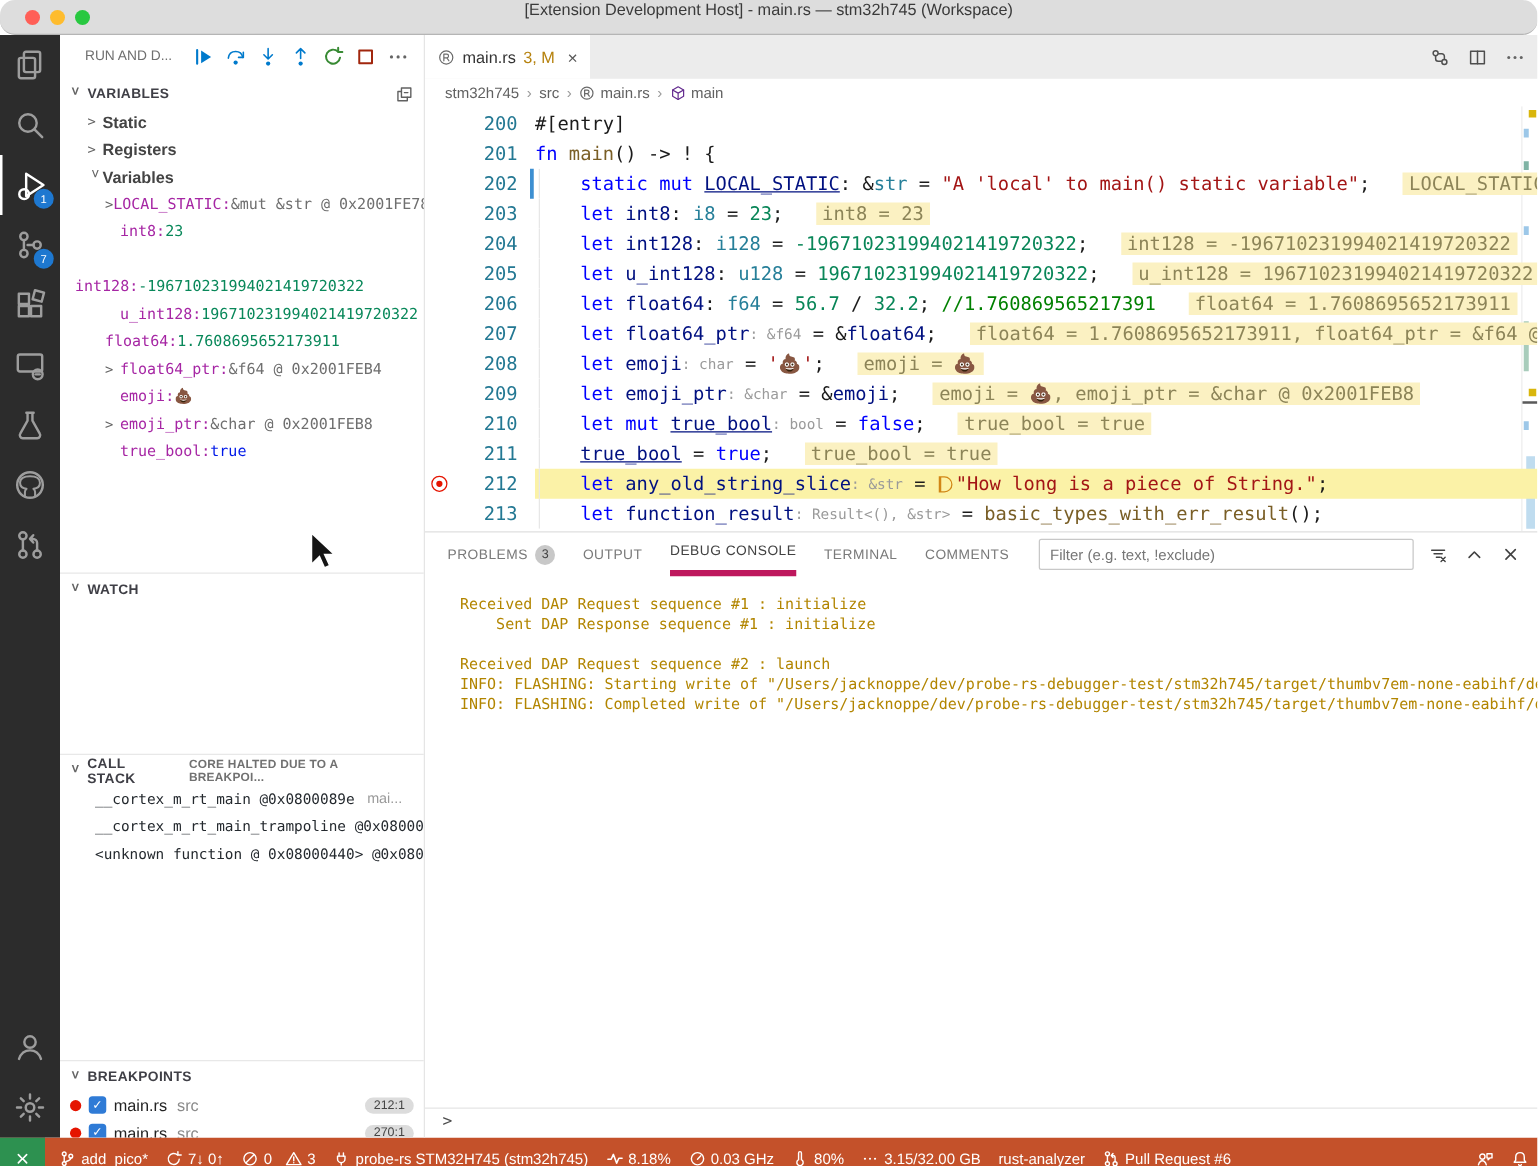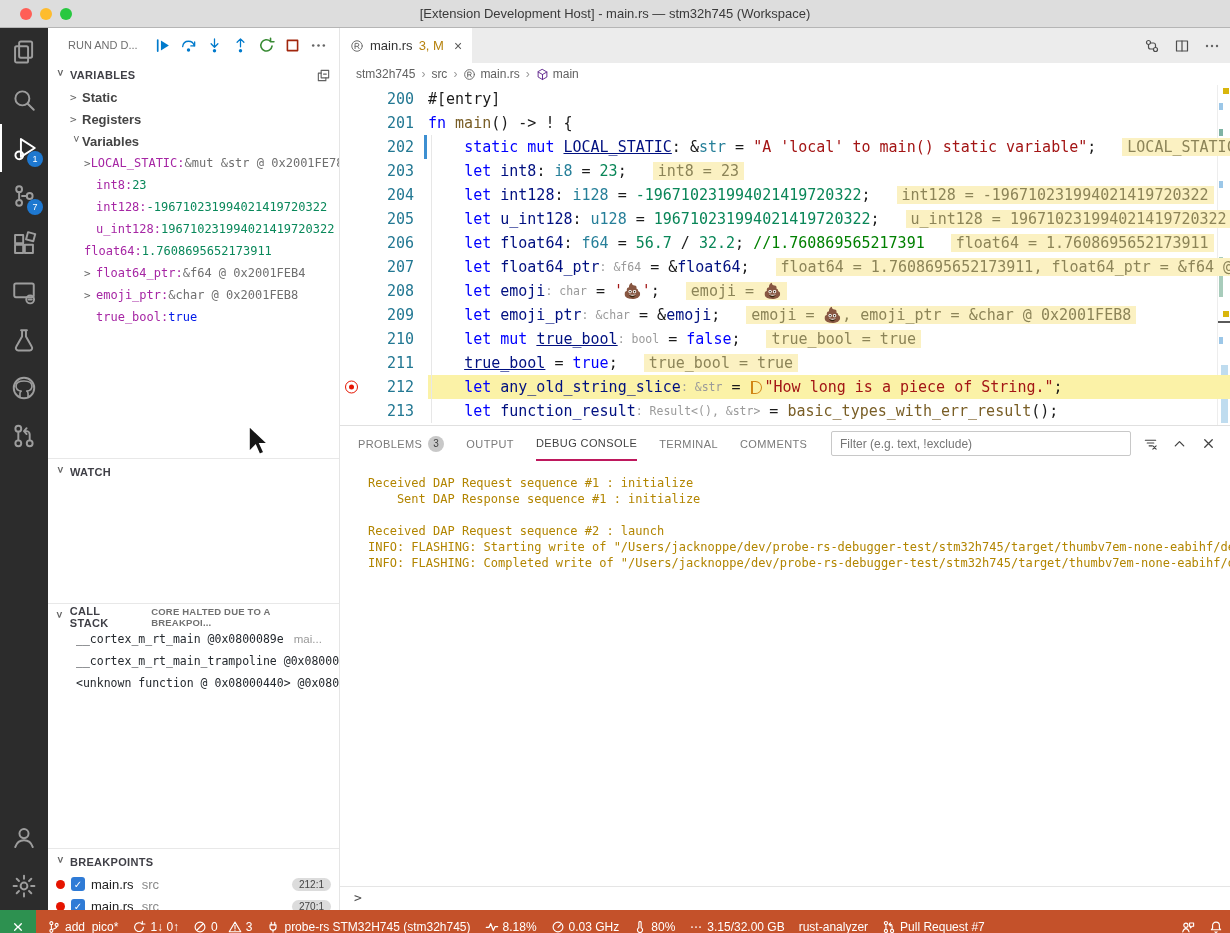--- a/index.html
+++ b/index.html
@@ -1,20 +1,20 @@
 <!DOCTYPE html>
 <html><head>
 <meta charset="utf-8">
 <style>
   * { box-sizing: border-box; margin: 0; padding: 0; }
   html,body { width:1230px; height:933px; overflow:hidden; }
   body { font-family:"Liberation Sans",sans-serif; background:#fff; position:relative; font-size:13px; }
 
   
-  .titlebar { height:28px; background:#DDDDDD; border-bottom:1px solid #B5B5B5; display:flex; align-items:center; position:relative; }
+  .titlebar { height:28px; background:#DDDDDD; border-bottom:1px solid #B5B5B5; display:flex; position:relative;border-radius:12px; }
   .traffic { position:absolute; left:20px; top:8px; display:flex; gap:8px; }
   .light { width:12px; height:12px; border-radius:50%; }
   .light.red{background:#FF5F57}.light.yellow{background:#FEBC2E}.light.green{background:#28C840}
   .wtitle { flex:1; text-align:center; font-size:13px; color:#3A3A3A; }
 
   
   .main { display:flex; height:882px; position:relative; }
 
   
   .activitybar { width:48px; background:#2C2C2C; display:flex; flex-direction:column; align-items:center; flex-shrink:0; }
@@ -79,21 +79,21 @@
   .bulb .g { width:10px;height:10px;border-radius:50%;background:#F2C200;margin:0 auto; }
   .bulb .b { width:6px;height:3px;background:#A98600;margin:0 auto; }
   .refico { display:inline-block; width:11px; height:13px; border:1.5px solid #D18616; border-left-width:2px; border-radius:0 7px 7px 0; margin:0 3px 0 1px; }
   .overview { position:absolute; right:0; top:0; bottom:0; width:13px; border-left:1px solid #EDEDED; background:#fff; }
   .ovm { position:absolute; }
 
   
   .panel { flex:1; border-top:1px solid #E0E0E0; position:relative; background:#fff; min-height:0; }
   .p-head { height:35px; display:flex; align-items:center; padding-left:18px; }
   .p-tab { font-size:11px; letter-spacing:.4px; color:#7A7A7A; margin-right:22px; display:flex; align-items:center; height:100%; cursor:pointer; }
-  .p-tab.active { color:#424242; border-bottom:2px solid #be185d;justify-content:center; }
+  .p-tab.active { color:#424242; border-bottom:5px solid #be185d;justify-content:center; }
   .p-badge { margin-left:6px; min-width:16px; height:16px; border-radius:9px; background:#C8C8C8; color:#424242; font-size:10px; display:flex; align-items:center; justify-content:center; }
   .p-filter { margin-left:auto; width:300px; height:25px; border:1px solid #C8C8C8; border-radius:2px; font-size:12px; padding:0 8px; color:#333; outline:none; }
   .p-filter::placeholder { color:#767676; }
   .p-acts { display:flex; align-items:center; gap:14px; margin:0 14px 0 12px; color:#424242; }
   .console { padding:14px 0 0 28px; font-family:"DejaVu Sans Mono",monospace; font-size:12px; line-height:16px; color:#B28500; white-space:pre; overflow:hidden; }
   .console div { height:16px; }
   .c-input { position:absolute; left:0; right:0; bottom:2px; height:22px; border-top:1px solid #E5E5E5; display:flex; align-items:center; padding-left:14px; color:#4E4E4E; font-family:"DejaVu Sans Mono",monospace; font-size:13px; }
 
   
   .statusbar { height:33px; background:#C4512A; color:#fff; display:flex; align-items:center; font-size:12px; }
@@ -307,39 +307,44 @@
         <div class="trow vrow" style="padding-left: 36px;">
           <span class="chev">&gt;</span>
           <span class="vname">LOCAL_STATIC: </span>
           <span class="vval addr">&amp;mut &amp;str @ 0x2001FE78</span>
         </div>
         <div class="trow vrow" style="padding-left: 36px;">
           <span class="chev"> </span>
           <span class="vname">int8: </span>
           <span class="vval num">23</span>
         </div>
-        <div class="trow vrow" style="padding-left: 36px;">
+        <div class="trow vrow" style=" margin-top: 22px;">
           <span class="chev"> </span>
           <span class="vname">int128: </span>
           <span class="vval num">-196710231994021419720322</span>
         </div>
         <div class="trow vrow" style="padding-left: 36px;">
           <span class="chev"> </span>
           <span class="vname">u_int128: </span>
           <span class="vval num">196710231994021419720322</span>
         </div>
         <div class="trow vrow" style="padding-left: 24px;">
           <span class="chev"> </span>
           <span class="vname">float64: </span>
           <span class="vval num">1.7608695652173911</span>
         </div>
         <div class="trow vrow" style="padding-left: 36px;">
           <span class="chev">&gt;</span>
           <span class="vname">float64_ptr: </span>
           <span class="vval addr">&amp;f64 @ 0x2001FEB4</span>
+        </div>
+        <div class="trow vrow" style="padding-left: 36px;">
+          <span class="chev"> </span>
+          <span class="vname">emoji: </span>
+          <span class="vval plain">💩</span>
         </div>
         <div class="trow vrow" style="padding-left: 36px;">
           <span class="chev">&gt;</span>
           <span class="vname">emoji_ptr: </span>
           <span class="vval addr">&amp;char @ 0x2001FEB8</span>
         </div>
         <div class="trow vrow" style="padding-left: 36px;">
           <span class="chev"> </span>
           <span class="vname">true_bool: </span>
           <span class="vval kw">true</span>
@@ -537,21 +542,21 @@
       </span>
       <span>add_pico*</span>
     </div>
     <div class="sb-item">
       <span>
         <svg width="14" height="14" viewBox="0 0 16 16" fill="none" stroke="currentColor" stroke-width="1.3" stroke-linecap="round" stroke-linejoin="round">
           <path d="M13 8.4A5 5 0 1 1 11.5 4.6"></path>
           <path d="M11.8 1.6v3h3"></path>
         </svg>
       </span>
-      <span>1↓ 0↑</span>
+      <span>7↓ 0↑</span>
     </div>
     <div class="sb-item">
       <span>
         <svg width="14" height="14" viewBox="0 0 16 16" fill="none" stroke="currentColor" stroke-width="1.3" stroke-linecap="round" stroke-linejoin="round">
           <circle cx="8" cy="8" r="5.6"></circle>
           <path d="M4.6 11.4l6.8-6.8"></path>
         </svg>
       </span>
       <span>0</span>
       <span style="margin-left: 6px;">
@@ -613,21 +618,21 @@
     </div>
     <div class="sb-item">
       <span>
         <svg width="14" height="14" viewBox="0 0 16 16" fill="none" stroke="currentColor" stroke-width="1.3" stroke-linecap="round" stroke-linejoin="round">
           <circle cx="4.5" cy="3.5" r="1.8"></circle>
           <circle cx="4.5" cy="12.5" r="1.8"></circle>
           <circle cx="11.5" cy="12.5" r="1.8"></circle>
           <path d="M4.5 5.3v5.4 M11.5 10.7V7a2 2 0 0 0-2-2H8.2 M9.6 3.2L8 5l1.6 1.8"></path>
         </svg>
       </span>
-      <span>Pull Request #7</span>
+      <span>Pull Request #6</span>
     </div>
     <div class="sb-right">
       <div class="sb-item">
         <span>
           <svg width="14" height="14" viewBox="0 0 16 16" fill="none" stroke="currentColor" stroke-width="1.3" stroke-linecap="round" stroke-linejoin="round">
             <circle cx="5.6" cy="6" r="2.4"></circle>
             <path d="M2 13.6c.8-2.6 2-3.7 3.6-3.7s2.8 1.1 3.6 3.7 M9.8 3.4h4.6v3.8h-1.8L10.8 9V7.2h-1z"></path>
           </svg>
         </span>
       </div>

